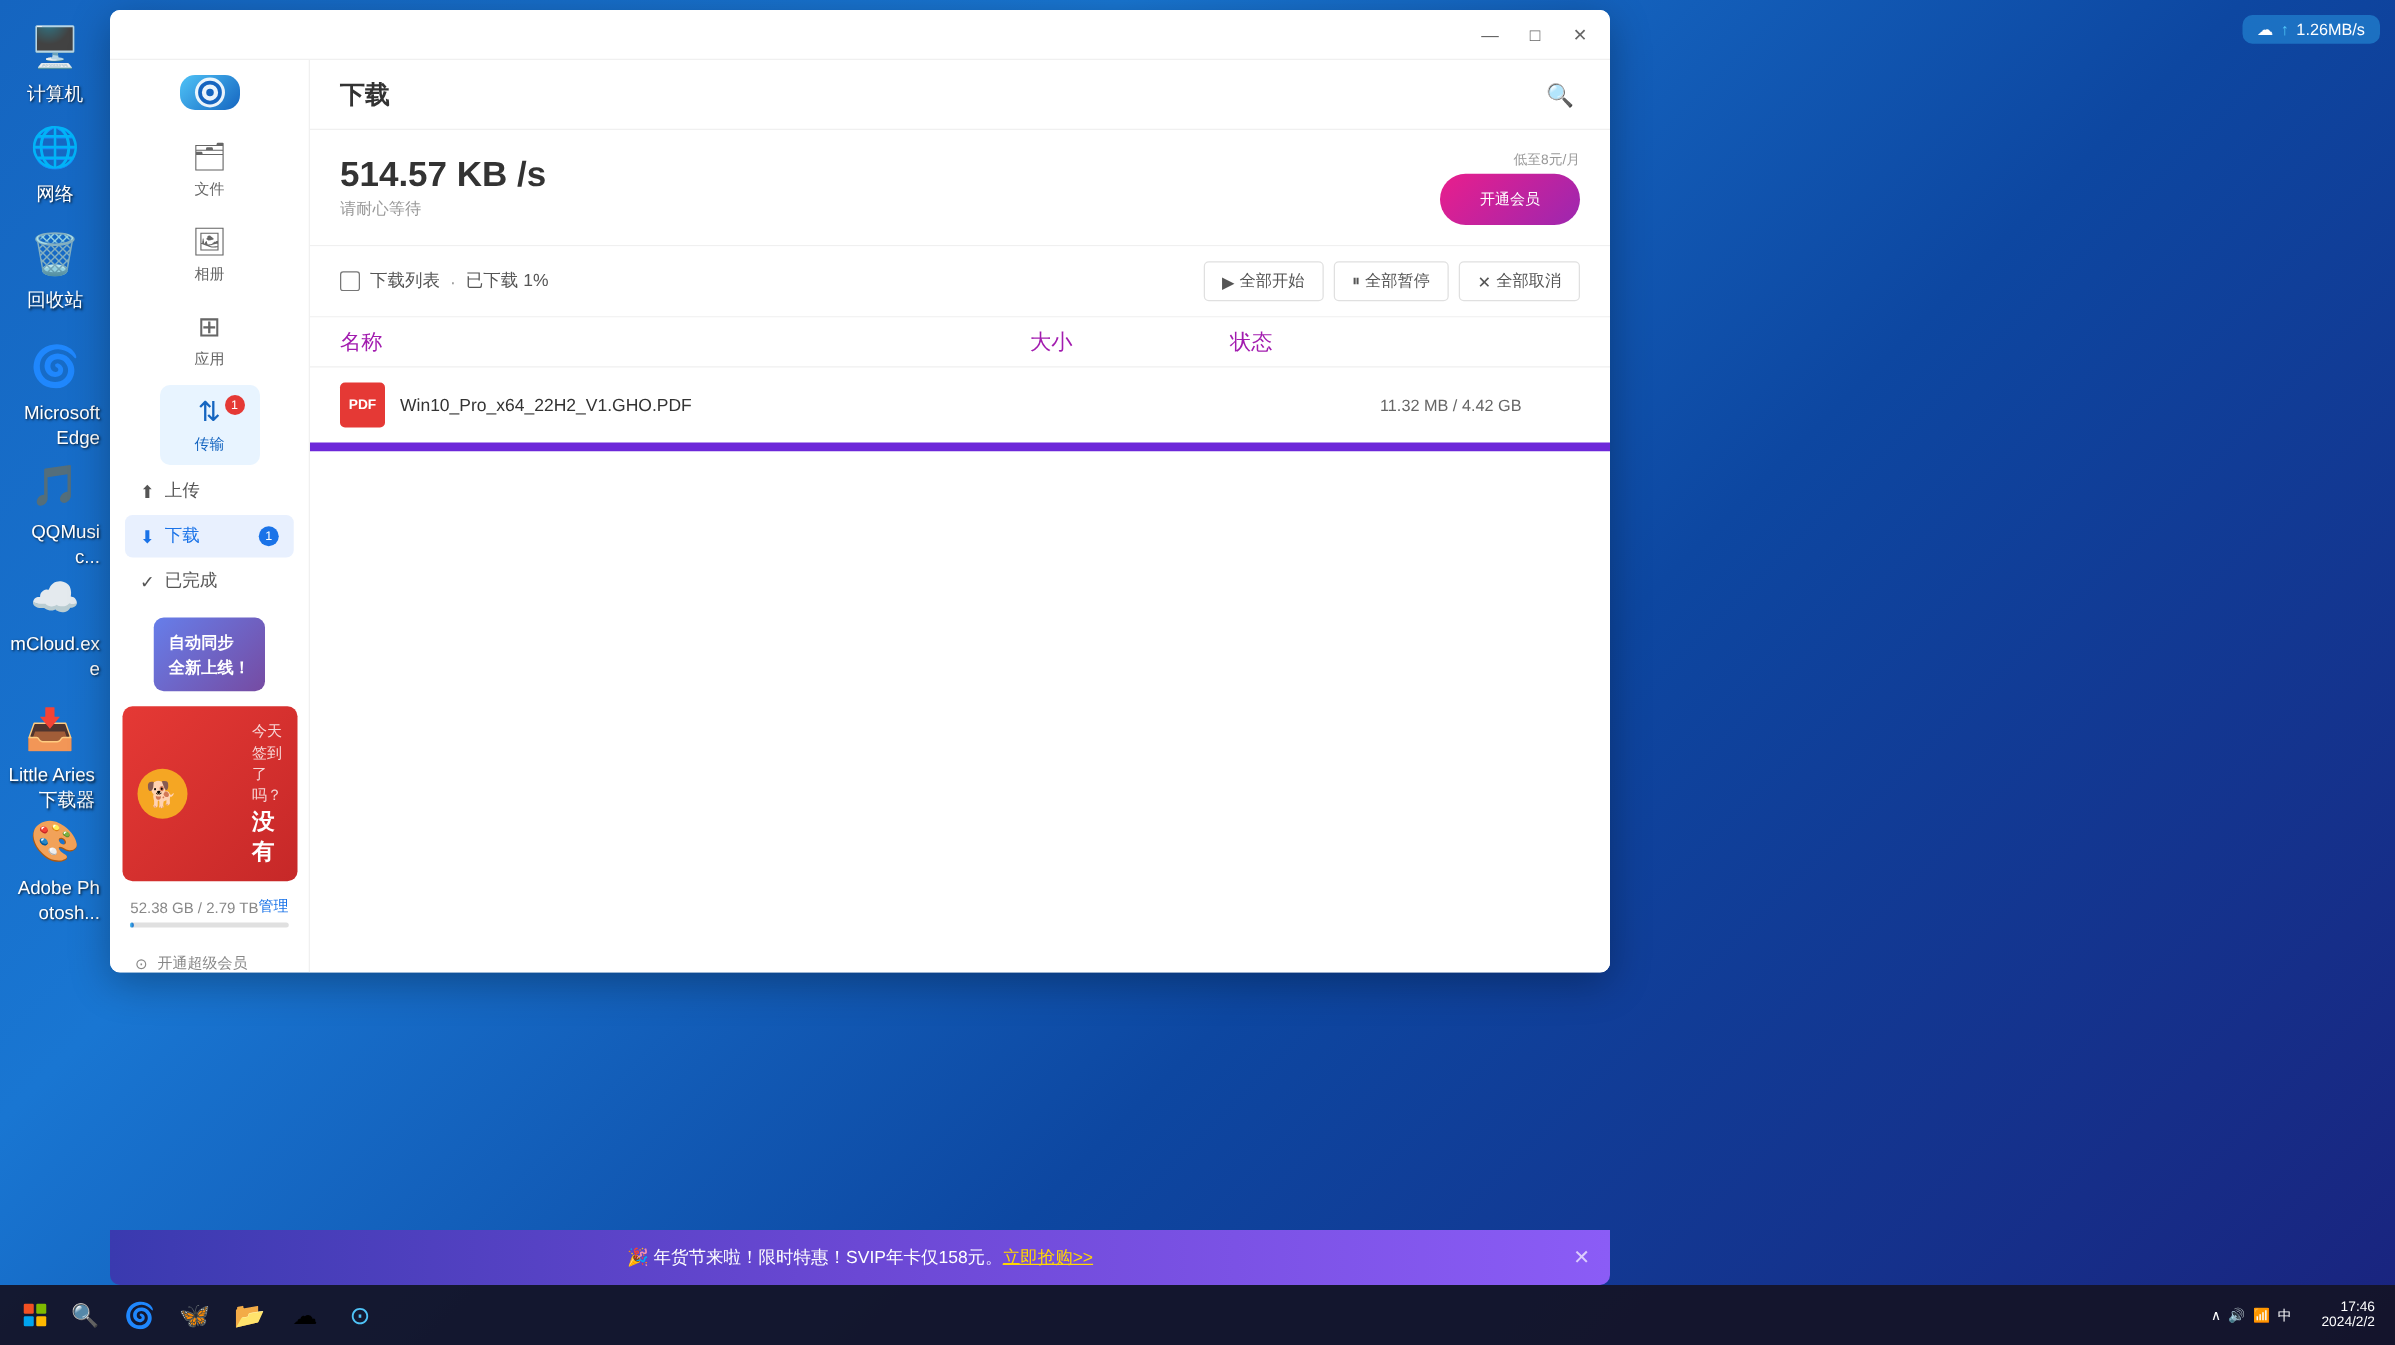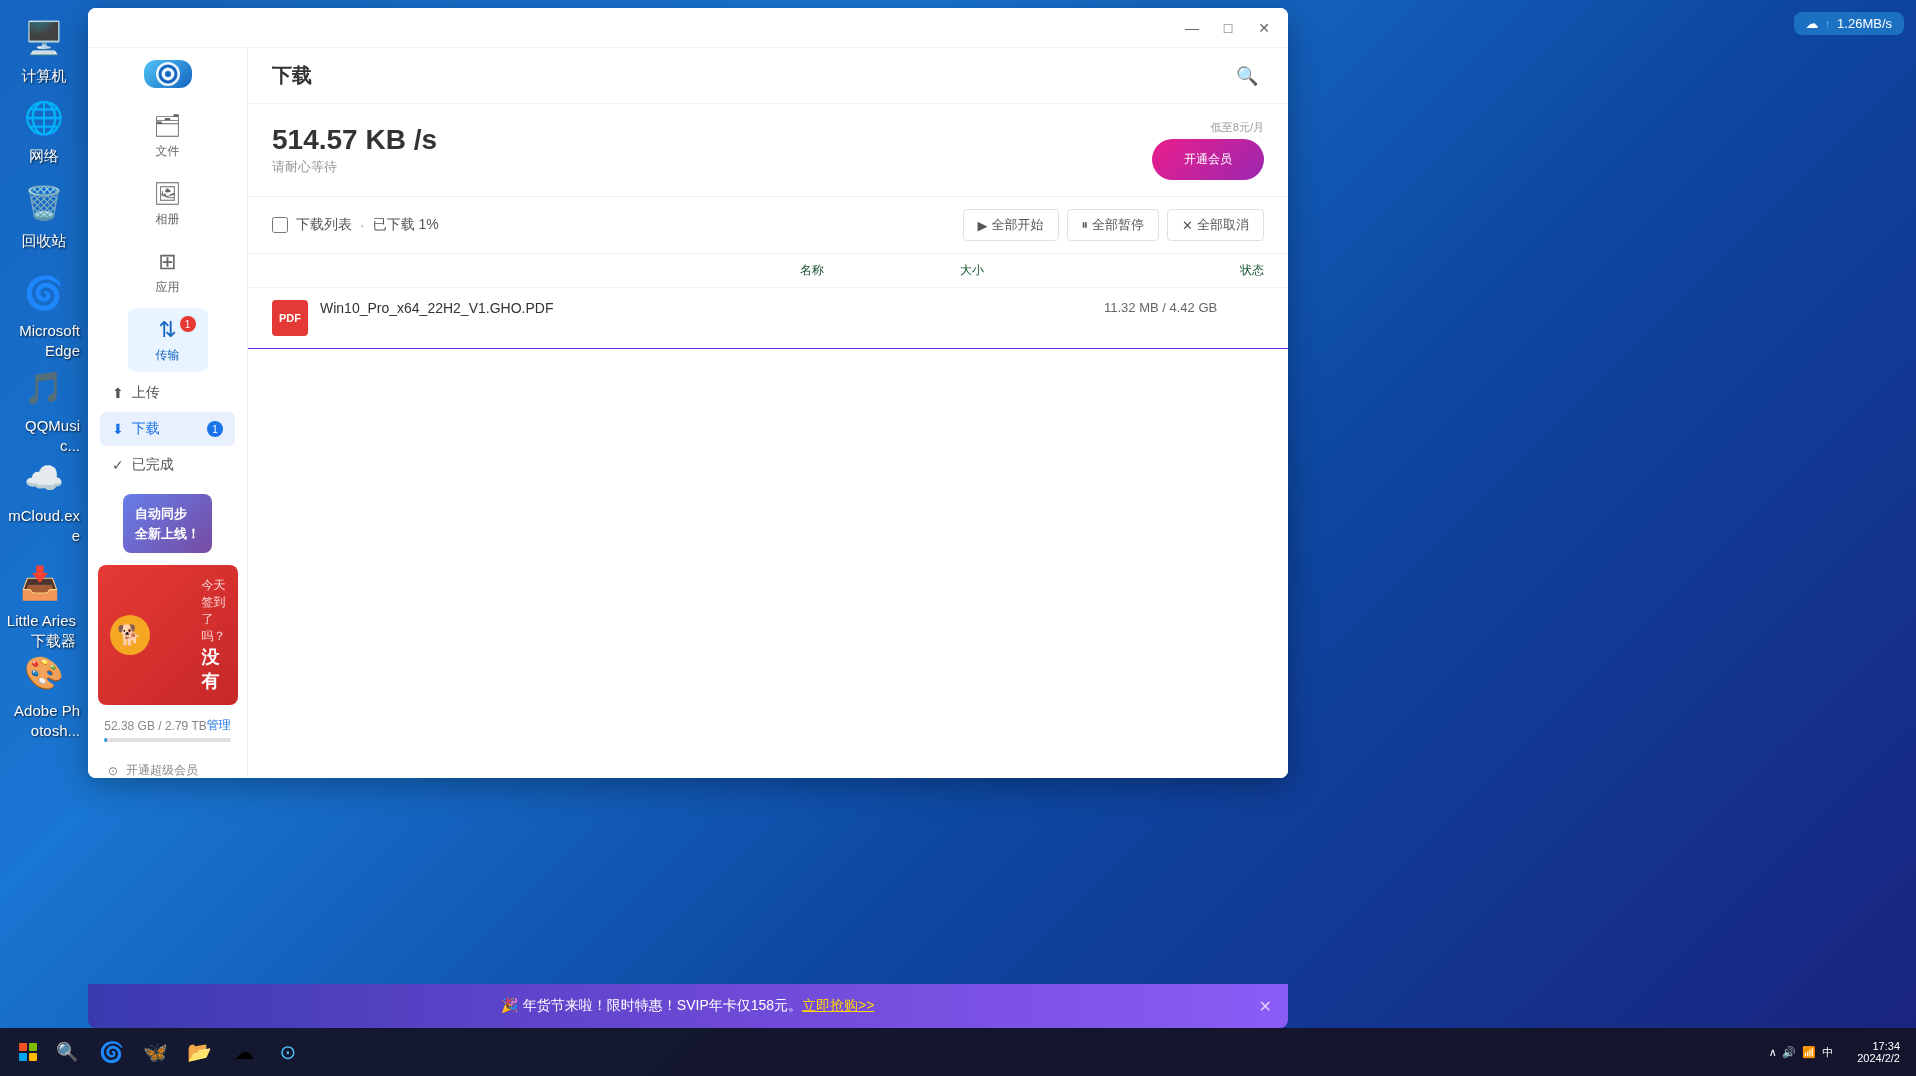--- a/index.html
+++ b/index.html
@@ -485,33 +485,32 @@
     
     .file-table {
       background: white;
       flex: 1;
       overflow: auto;
     }
     .table-header {
       display: flex;
       padding: 8px 24px;
       border-bottom: 1px solid #f0f0f0;
-      font-size: 12px;
-      color: #14532d;
-      text-align: right;
+      font-size: 17px;
+      color: #a21caf;
     }
     .col-name { flex: 1; }
     .col-size { width: 160px; }
     .col-status { width: 280px; }
 
     .file-row {
       display: flex;
-      align-items: flex-start;
+      align-items: center;
       padding: 12px 24px;
-      border-bottom: 1px solid #6d28d9;
+      border-bottom: 7px solid #6d28d9;
     }
     .file-icon {
       width: 36px;
       height: 36px;
       background: #e53935;
       border-radius: 4px;
       display: flex;
       align-items: center;
       justify-content: center;
       color: white;
@@ -847,19 +846,19 @@
       </div>
     </div>
     <div class="taskbar-right">
       <div class="taskbar-system-icons">
         <span style="cursor:pointer;">∧</span>
         <span style="cursor:pointer;">🔊</span>
         <span style="cursor:pointer;">📶</span>
         <span style="cursor:pointer;">中</span>
       </div>
       <div class="taskbar-time">
-        <div>17:34</div>
+        <div>17:46</div>
         <div>2024/2/2</div>
       </div>
     </div>
   </div>
 
 </div>
 
 </body></html>

